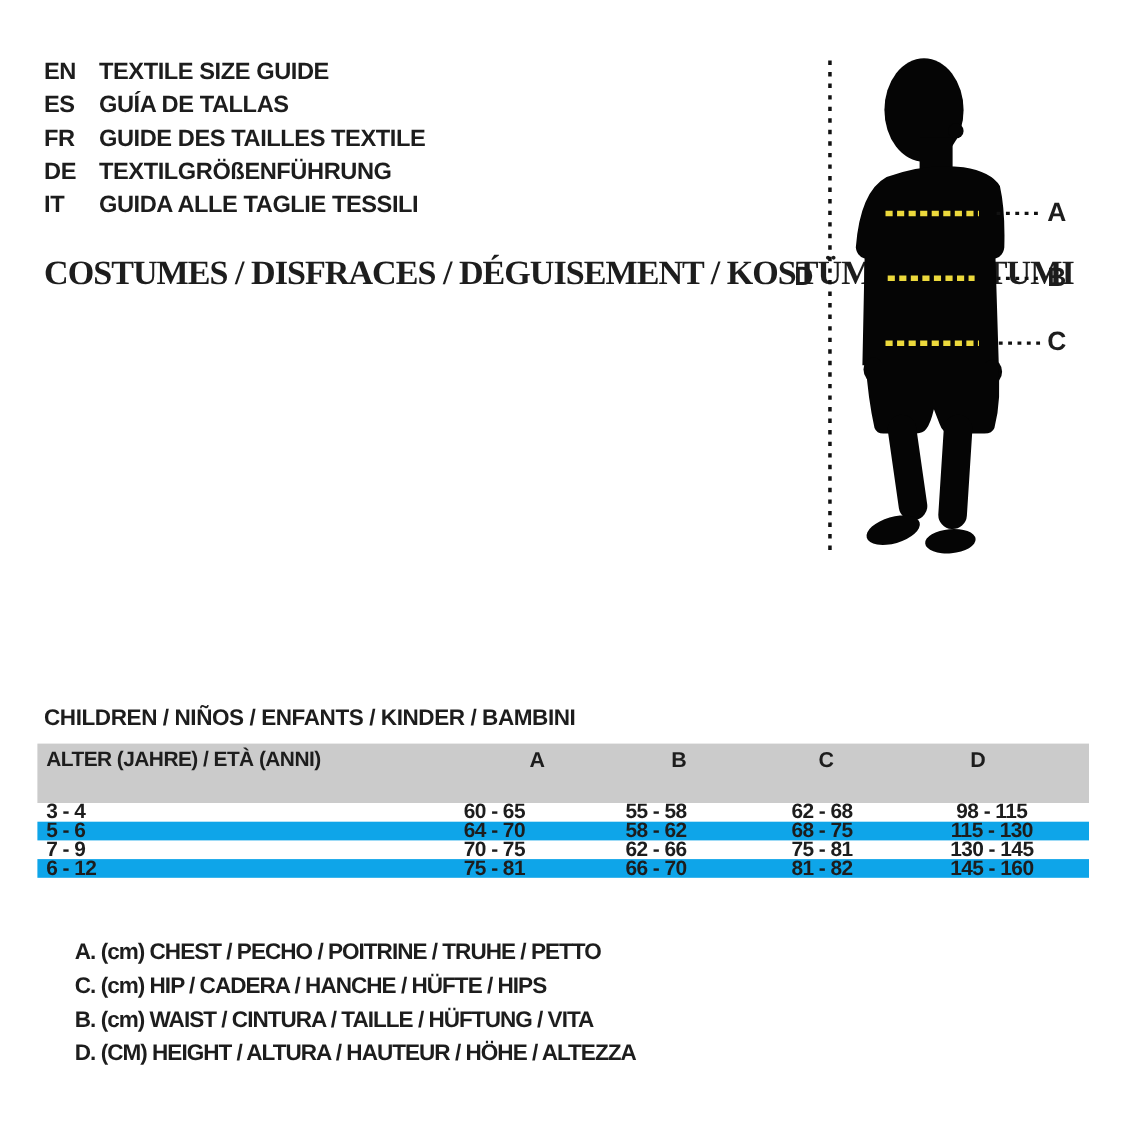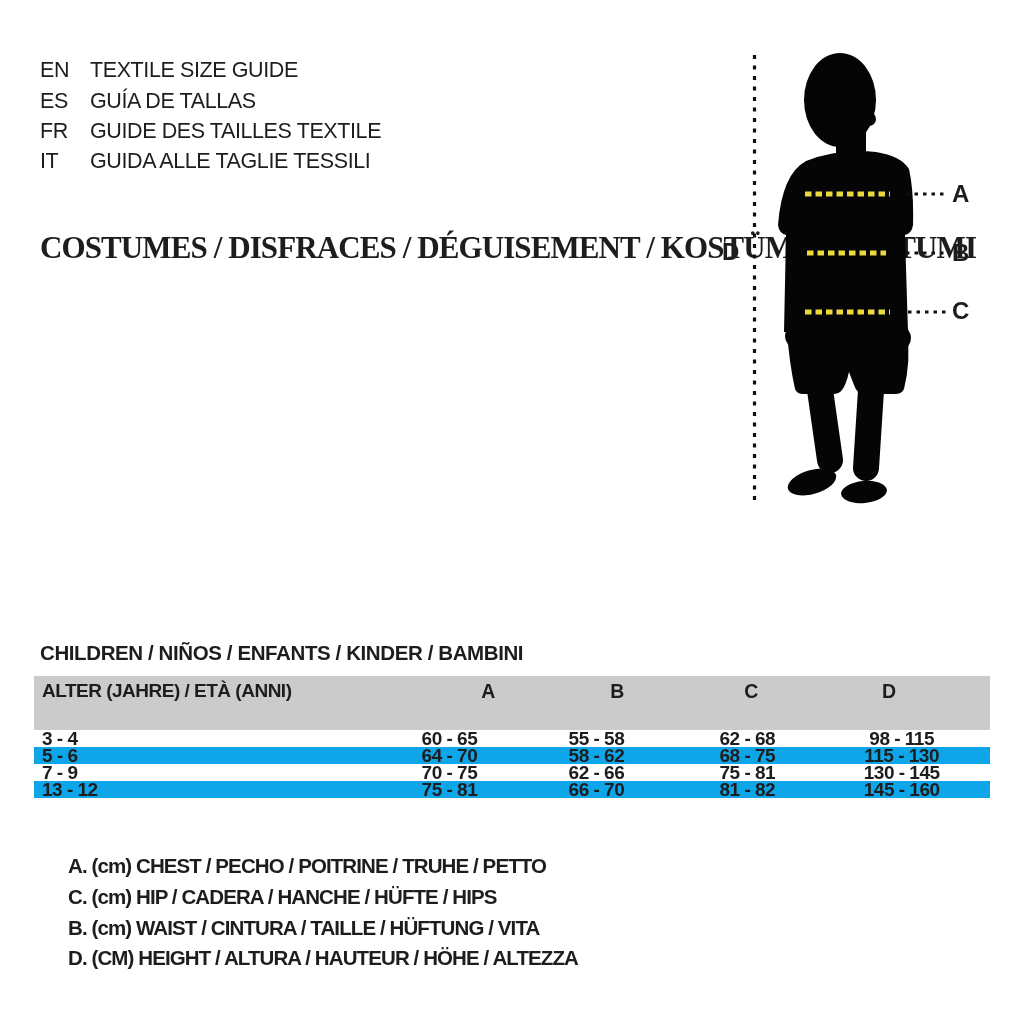--- a/index.html
+++ b/index.html
@@ -3,22 +3,22 @@
 <meta charset="utf-8">
 <style>
   html,body { margin:0; padding:0; background:#ffffff; }
   .canvas {
     position:relative; width:1024px; height:1023px; background:#ffffff;
     font-family:"Liberation Sans", sans-serif; color:#1d1d1d; overflow:hidden;
   }
 
   
   .langs { position:absolute; left:40px; top:53px; }
-  .lang-row { display:flex; height:30.3px; align-items:flex-end;
-              font-size:21.5px; font-weight:normal; letter-spacing:-0.4px; }
+  .lang-row { display:flex; height:30.3px; align-items:flex-start;
+              font-size:21.5px; font-weight:bold; letter-spacing:-0.4px; }
   .lang-code { width:50px; }
 
   
   .costumes {
     position:absolute; left:40px; top:230px;
     font-size:31px; font-weight:bold; letter-spacing:-0.9px; white-space:nowrap;font-family:Liberation Serif, serif;
   }
 
   
   .diagram-svg { position:absolute; left:700px; top:35px; }
@@ -64,20 +64,24 @@
       <span class="lang-code">EN</span>
       <span class="lang-label">TEXTILE SIZE GUIDE</span>
     </div>
     <div class="lang-row">
       <span class="lang-code">ES</span>
       <span class="lang-label">GUÍA DE TALLAS</span>
     </div>
     <div class="lang-row">
       <span class="lang-code">FR</span>
       <span class="lang-label">GUIDE DES TAILLES TEXTILE</span>
+    </div>
+    <div class="lang-row">
+      <span class="lang-code">DE</span>
+      <span class="lang-label">TEXTILGRÖßENFÜHRUNG</span>
     </div>
     <div class="lang-row">
       <span class="lang-code">IT</span>
       <span class="lang-label">GUIDA ALLE TAGLIE TESSILI</span>
     </div>
   </div>
 
   <div class="costumes">COSTUMES / DISFRACES / DÉGUISEMENT / KOSTÜME / COSTUMI</div>
 
   <svg class="diagram-svg" width="315" height="485" viewBox="700 35 315 485" xmlns="http://www.w3.org/2000/svg">
@@ -140,21 +144,21 @@
       <div class="col-d vcell">115 - 130</div>
     </div>
     <div class="trow">
       <div class="cell-age">7 - 9</div>
       <div class="col-a vcell">70 - 75</div>
       <div class="col-b vcell">62 - 66</div>
       <div class="col-c vcell">75 - 81</div>
       <div class="col-d vcell">130 - 145</div>
     </div>
     <div class="trow alt">
-      <div class="cell-age">13 - 12</div>
+      <div class="cell-age">6 - 12</div>
       <div class="col-a vcell">75 - 81</div>
       <div class="col-b vcell">66 - 70</div>
       <div class="col-c vcell">81 - 82</div>
       <div class="col-d vcell">145 - 160</div>
     </div>
   </div>
 
   <div class="legend">
     <div class="legend-item">A. (cm) CHEST / PECHO / POITRINE / TRUHE / PETTO</div>
     <div class="legend-item">C. (cm) HIP / CADERA / HANCHE / HÜFTE / HIPS</div>

